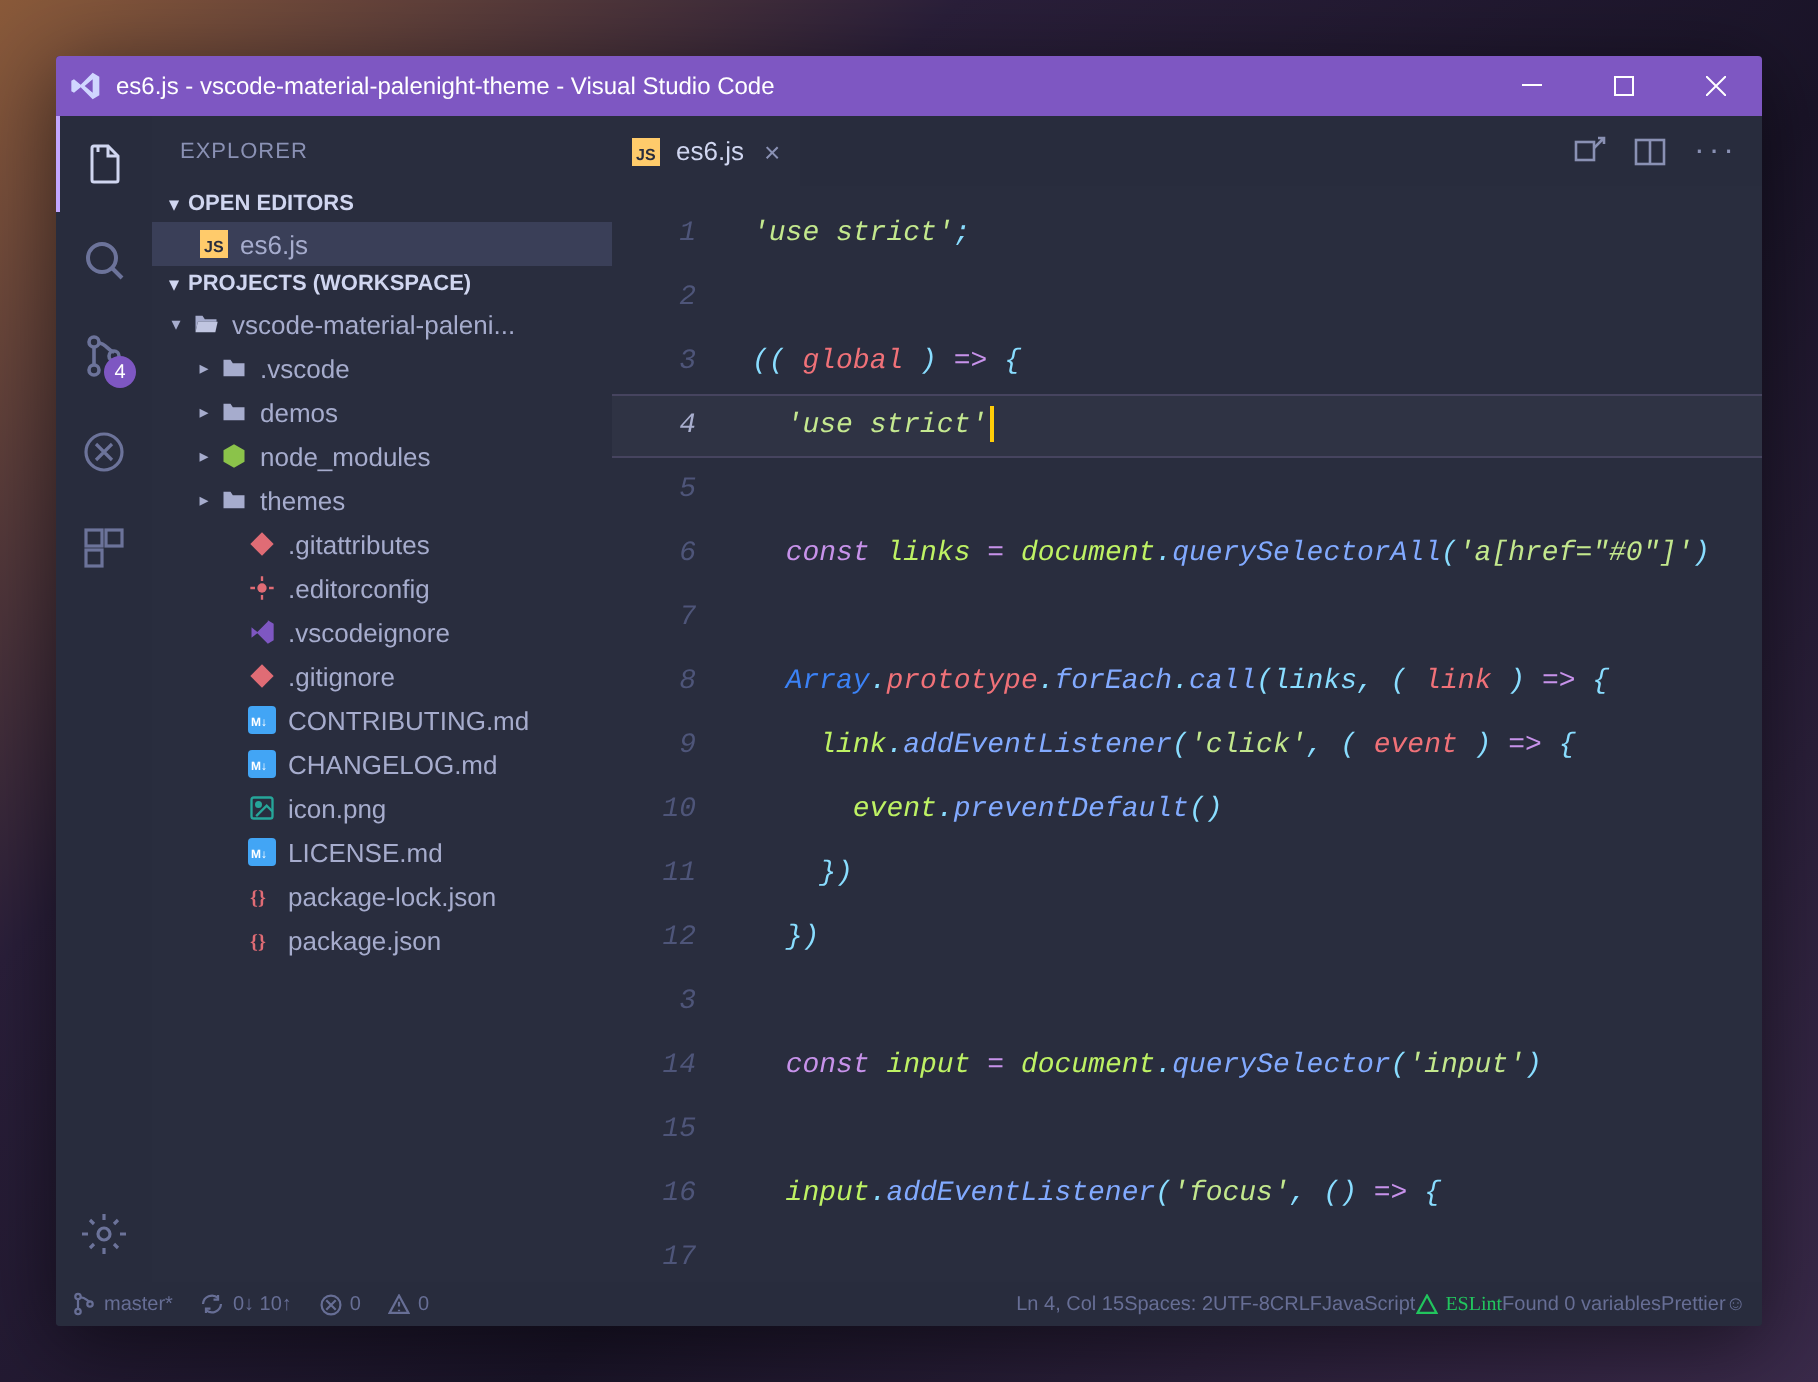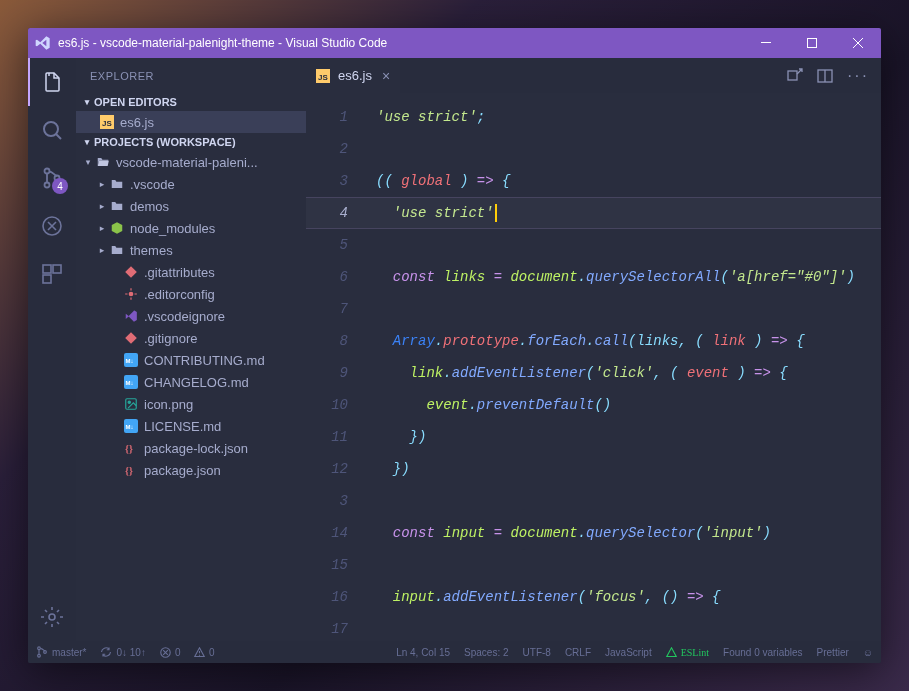--- a/index.html
+++ b/index.html
@@ -51,21 +51,21 @@
 
 
 .tk-str { color:#c3e88d; } .tk-comm { color:#676e95; } .tk-kw { color:#c792ea; font-style:italic; }
 .tk-var { color:#f07178; }
 .tk-fn { color:#82aaff; } .tk-punc { color:#89ddff; } .tk-prop { color:#3b82f6; }
 .tk-plain { color:#bef264; } .tk-op { color:#c792ea; }
 
 
 .statusbar { height:22px; background:#282c3d; color:#676e95; font-size:10px; display:flex; align-items:center; padding:0 8px; gap:14px; }
 .statusbar .warn { color:#22c55e;font-family:Liberation Serif, serif; }
-.statusbar .sright { margin-left:auto; display:flex; gap:14px; align-items:center; }
+.statusbar .sright { margin-left:auto; display:flex; align-items:center; }
 .statusbar .item { display:flex; align-items:center; gap:4px; cursor:pointer; }
 
 
 svg { display:block; }
 </style>
 </head>
 <body>
 <div class="desktop">
 <div class="window">
 

